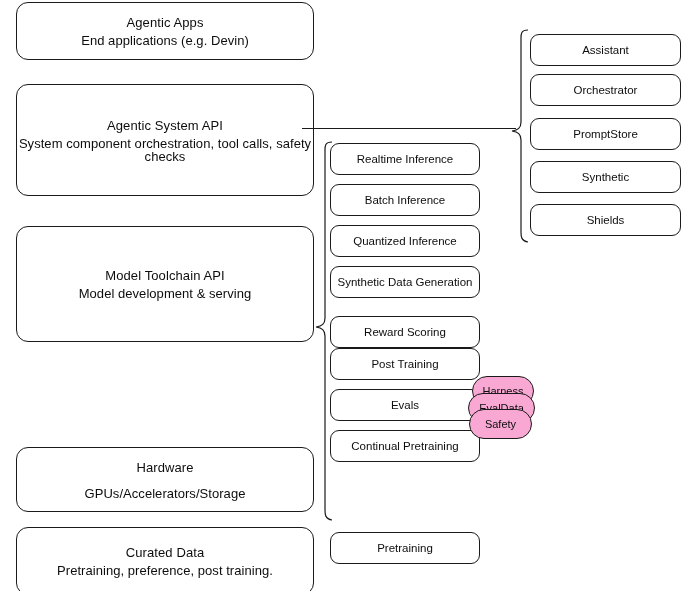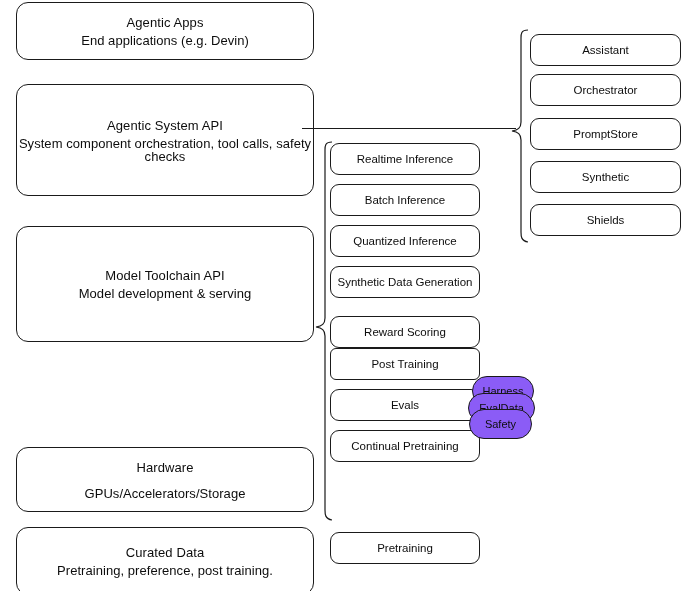--- a/index.html
+++ b/index.html
@@ -69,21 +69,21 @@
     border-radius: 9px;
     font-size: 11.5px;
     line-height: 14px;
   }
 
   
   .pill {
     position: absolute;
     box-sizing: border-box;
     border: 1px solid #1a1a1a;
-    background: #8b5cf6;
+    background: #f9a8d4;
     border-radius: 999px;
     display: flex;
     align-items: center;
     justify-content: center;
     font-size: 11px;
     line-height: 13px;
     color: #0d0d0d;
     height: 30px;
   }
 
@@ -153,21 +153,21 @@
   </div>
   <div class="node mid-box" style="top:225px;">
     <span>Quantized Inference</span>
   </div>
   <div class="node mid-box" style="top:266px;">
     <span>Synthetic Data Generation</span>
   </div>
   <div class="node mid-box" style="top:316px;">
     <span>Reward Scoring</span>
   </div>
-  <div class="node mid-box" style="top:348px;border-radius:6px;">
+  <div class="node mid-box" style="top:348px;">
     <span>Post Training</span>
   </div>
   <div class="node mid-box" style="top:389px;">
     <span>Evals</span>
   </div>
   <div class="node mid-box" style="top:430px;">
     <span>Continual Pretraining</span>
   </div>
   <div class="node mid-box" style="top:496px;margin-top:36px;">
     <span>Pretraining</span>

